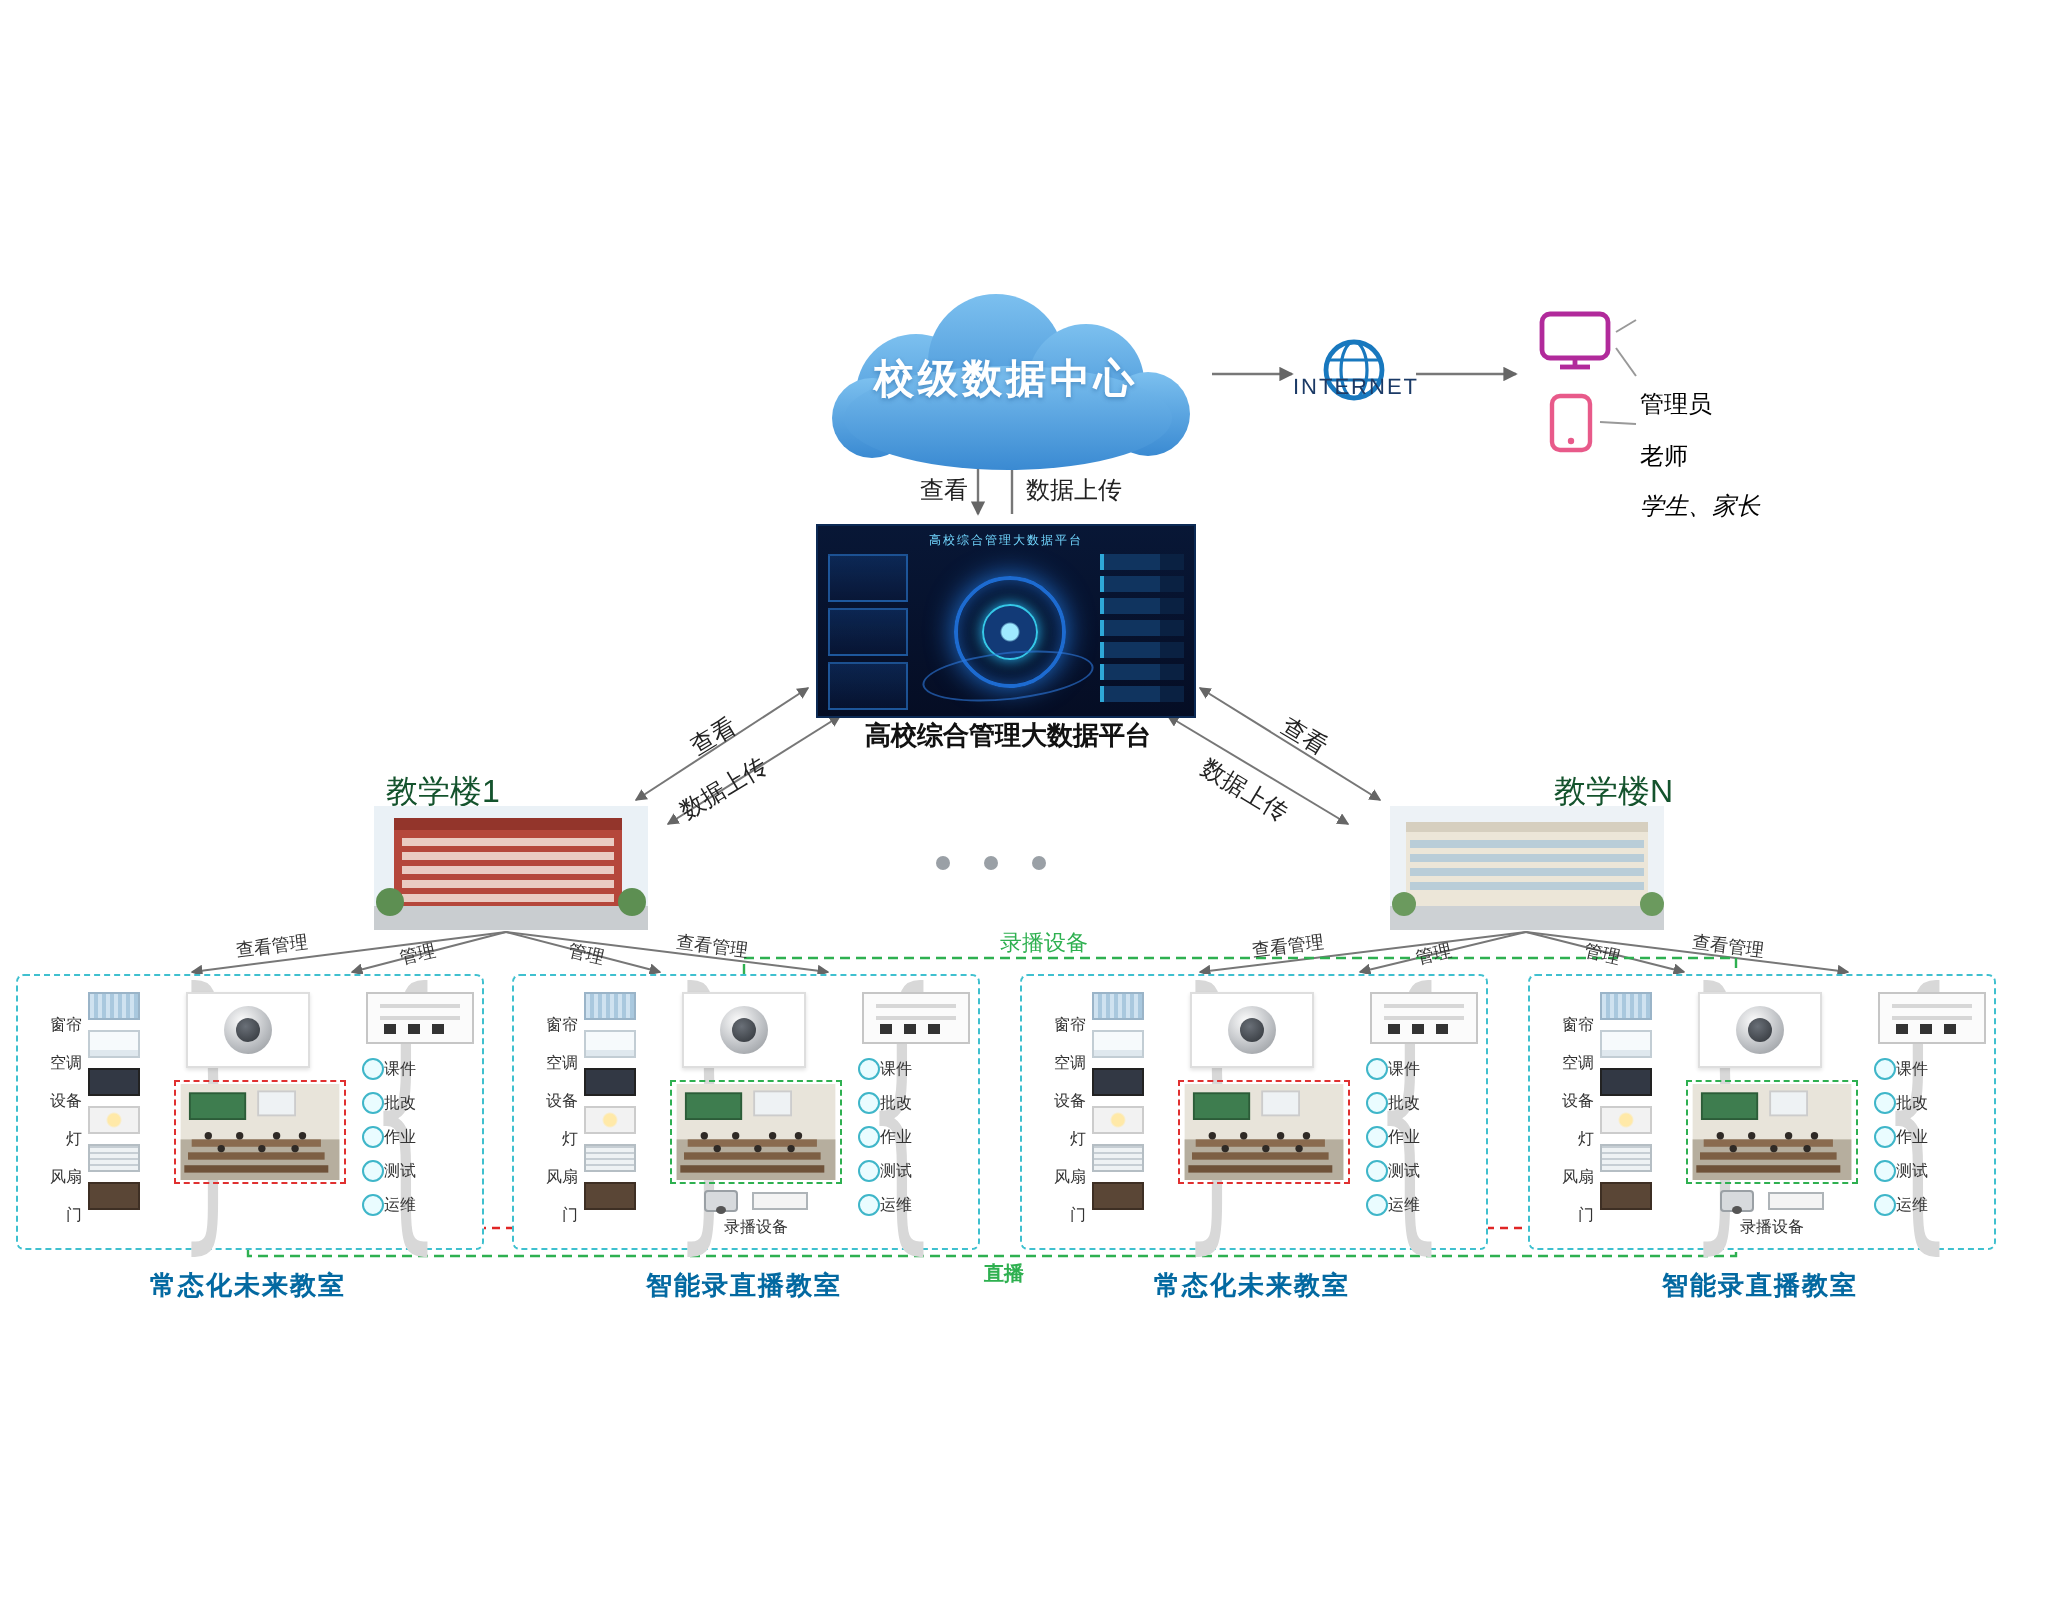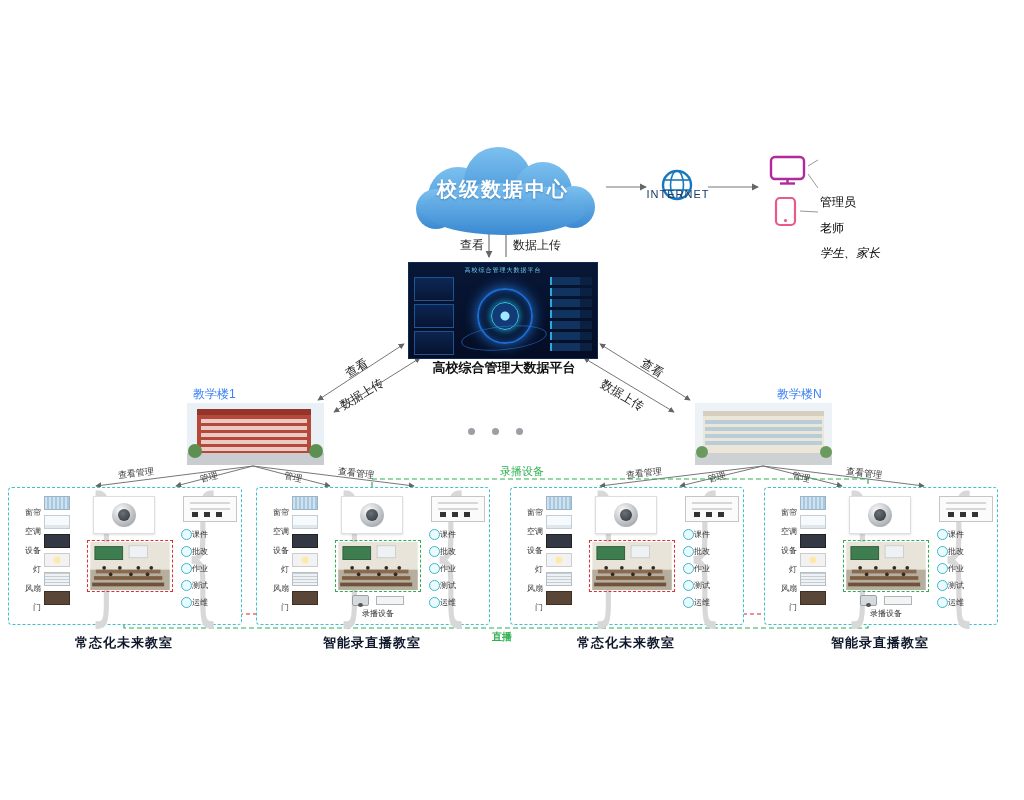--- a/index.html
+++ b/index.html
@@ -39,21 +39,21 @@
              display:flex;align-items:center;justify-content:center;}
   .dash-ring-inner{width:26px;height:26px;border-radius:50%;border:1px solid #35c8e8;
                    background:radial-gradient(circle,#9fe9ff 0 4px,#123a77 5px 100%);box-shadow:0 0 8px #2bc0ff;}
   .dash-ellipse{position:absolute;left:50%;top:66%;width:84px;height:22px;margin-left:-42px;border-radius:50%;
                 border:1px solid rgba(45,120,220,.6);transform:rotate(-6deg);}
   .dash-cap{position:absolute;left:402px;top:359px;width:204px;text-align:center;
             font-size:13px;font-weight:bold;color:#111;}
 
   
   .bld{position:absolute;width:137px;height:62px;}
-  .bld-lbl{position:absolute;font-size:12px;color:#3b82f6;}
+  .bld-lbl{position:absolute;font-size:16px;color:#14532d;}
 
   
   .dots{position:absolute;left:468px;top:428px;display:flex;gap:17px;}
   .dot{width:7px;height:7px;border-radius:50%;background:#9aa0a6;}
 
   
   .cluster{position:absolute;top:487px;width:232px;height:136px;border:1px dashed #3fc0cf;border-radius:4px;background:#fff;}
   .devices{position:absolute;left:4px;top:5px;display:flex;flex-direction:column;}
   .dev-row{display:flex;align-items:center;height:19px;gap:3px;}
   .dev-label{display:inline-block;width:28px;text-align:right;font-size:8px;color:#333;margin-top:20px;}
@@ -80,21 +80,21 @@
   .rec-cam::after{content:"";position:absolute;left:5px;top:7px;width:5px;height:4px;border-radius:50%;background:#555;}
   .rec-box{width:26px;height:7px;background:#f4f4f4;border:1px solid #aeb4b8;}
   .rec-label{position:absolute;left:60px;top:120px;width:122px;text-align:center;font-size:8px;color:#333;}
   .panel{position:absolute;left:174px;top:8px;width:52px;height:24px;background:#fbfbfb;border:1px solid #c6c6c6;}
   .panel::before{content:"";position:absolute;left:6px;right:6px;top:5px;height:2px;background:#d7d7d7;box-shadow:0 6px 0 #d7d7d7;}
   .panel::after{content:"";position:absolute;left:8px;bottom:4px;width:6px;height:5px;background:#333;box-shadow:12px 0 0 #333,24px 0 0 #333;}
   .apps{position:absolute;left:172px;top:38px;display:flex;flex-direction:column;}
   .app-row{display:flex;align-items:center;height:17px;gap:0;}
   .app-ic{width:9px;height:9px;border-radius:50%;border:1px solid #3fb6c9;background:#eafcff;}
   .app-label{font-size:8px;color:#333;}
-  .cluster-cap{position:absolute;top:634px;width:232px;text-align:center;font-size:13px;font-weight:bold;color:#0f172a;letter-spacing:1px;}
+  .cluster-cap{position:absolute;top:634px;width:232px;text-align:center;font-size:13px;font-weight:bold;color:#0369a1;letter-spacing:1px;}
 
   .live-v{position:absolute;width:12px;font-size:9px;font-weight:bold;color:#e02525;line-height:1.1;word-break:break-all;}
   .live-h{position:absolute;font-size:9px;font-weight:bold;color:#e02525;}
   .live-g{position:absolute;font-size:10px;font-weight:bold;color:#2eb050;}
   .dual-lbl{position:absolute;left:500px;top:464px;font-size:11px;color:#2eb050;}
 </style>
 </head>
 <body>
 
 <div id="canvas">

